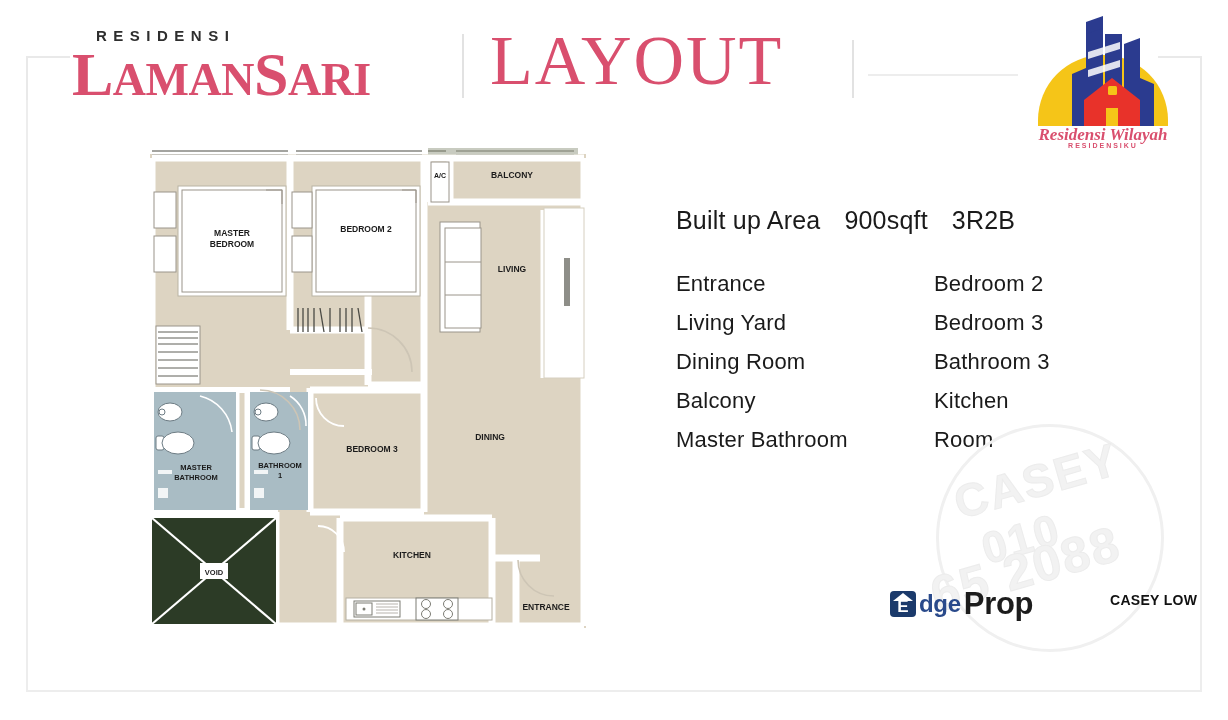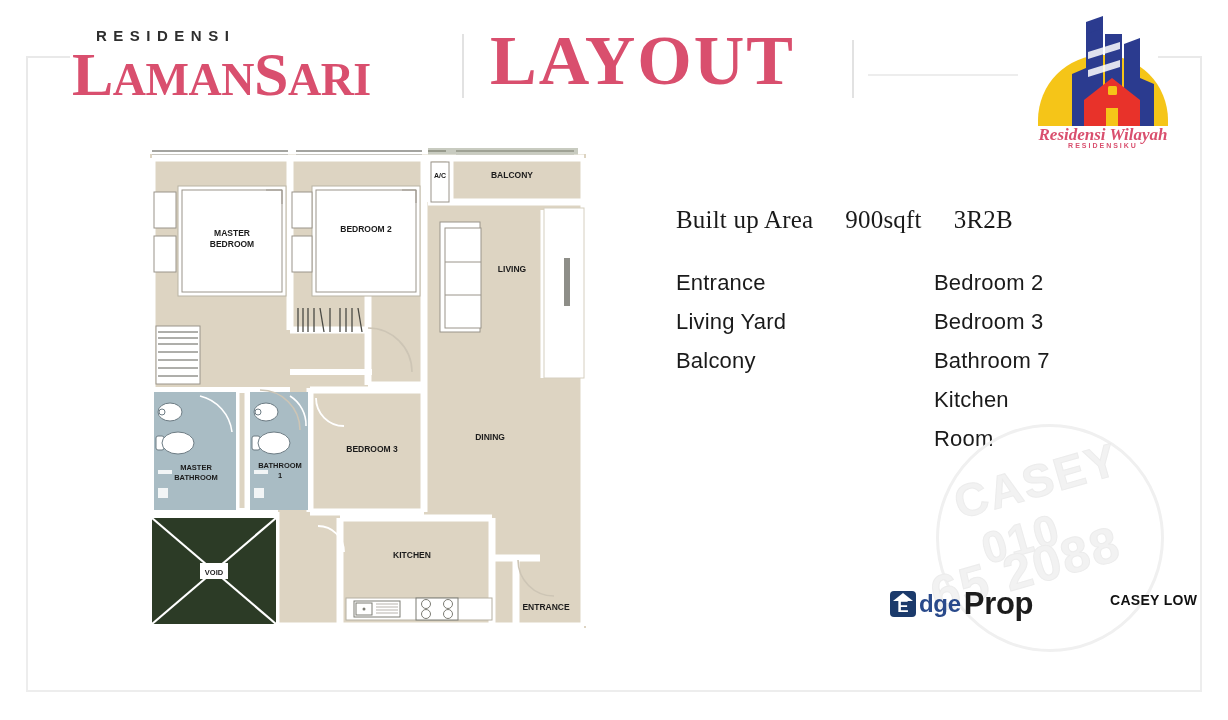--- a/index.html
+++ b/index.html
@@ -56,33 +56,33 @@
   }
   .rule-v.a { left: 462px; top: 34px; height: 64px; }
   .rule-v.b { left: 852px; top: 40px; height: 58px; }
   .rule-h {
     position: absolute; left: 868px; top: 74px; width: 150px; height: 2px;
     background: #ededed;
   }
   .layout-word {
     position: absolute; left: 490px; top: 26px;
     font-family: "Liberation Serif", serif;
-    font-size: 70px; font-weight: 700; color: #d94f6e;
+    font-size: 70px; font-weight: 400; color: #d94f6e;
     letter-spacing: 2px; line-height: 1; text-align: right;
   }
 
   
   #dev-logo { position: absolute; left: 1028px; top: 8px; width: 150px; height: 140px; }
 
   
   #info-panel { position: absolute; left: 676px; top: 206px; width: 470px; }
   .built-row {
-    display: flex; align-items: flex-end; gap: 32px;
+    display: flex; align-items: flex-end; gap: 24px;
     font-size: 25px; color: #1a1a1a; letter-spacing: 0.2px;
-    margin-bottom: 38px; white-space: nowrap; font-family: Liberation Serif, serif;
+    margin-bottom: 38px; white-space: nowrap;
   }
   .built-row .lbl { font-weight: 400; }
   .rooms-grid { display: flex; gap: 0; }
   .rooms-col { display: flex; flex-direction: column; }
   .rooms-col.left  { width: 258px; }
   .room-item {
     font-size: 22px; color: #1a1a1a; line-height: 1;
     margin-bottom: 17px; letter-spacing: 0.2px; white-space: nowrap;
   }
 
@@ -408,26 +408,28 @@
     <div class="built-row">
       <span class="lbl">Built up Area</span>
       <span>900sqft</span>
       <span>3R2B</span>
     </div>
 
     <div class="rooms-grid">
       <div class="rooms-col left">
         <div class="room-item">Entrance</div>
         <div class="room-item">Living Yard</div>
+        <div class="room-item">Dining Room</div>
         <div class="room-item">Balcony</div>
+        <div class="room-item">Master Bathroom</div>
       </div>
       <div class="rooms-col right">
         <div class="room-item">Bedroom 2</div>
         <div class="room-item">Bedroom 3</div>
-        <div class="room-item">Bathroom 7</div>
+        <div class="room-item">Bathroom 3</div>
         <div class="room-item">Kitchen</div>
         <div class="room-item">Room</div>
       </div>
     </div>
   </div>
 
   <div id="watermark">
     <div class="stamp-ring"></div>
     <div class="wm-text wm-1">CASEY</div>
     <div class="wm-text wm-2">010</div>

